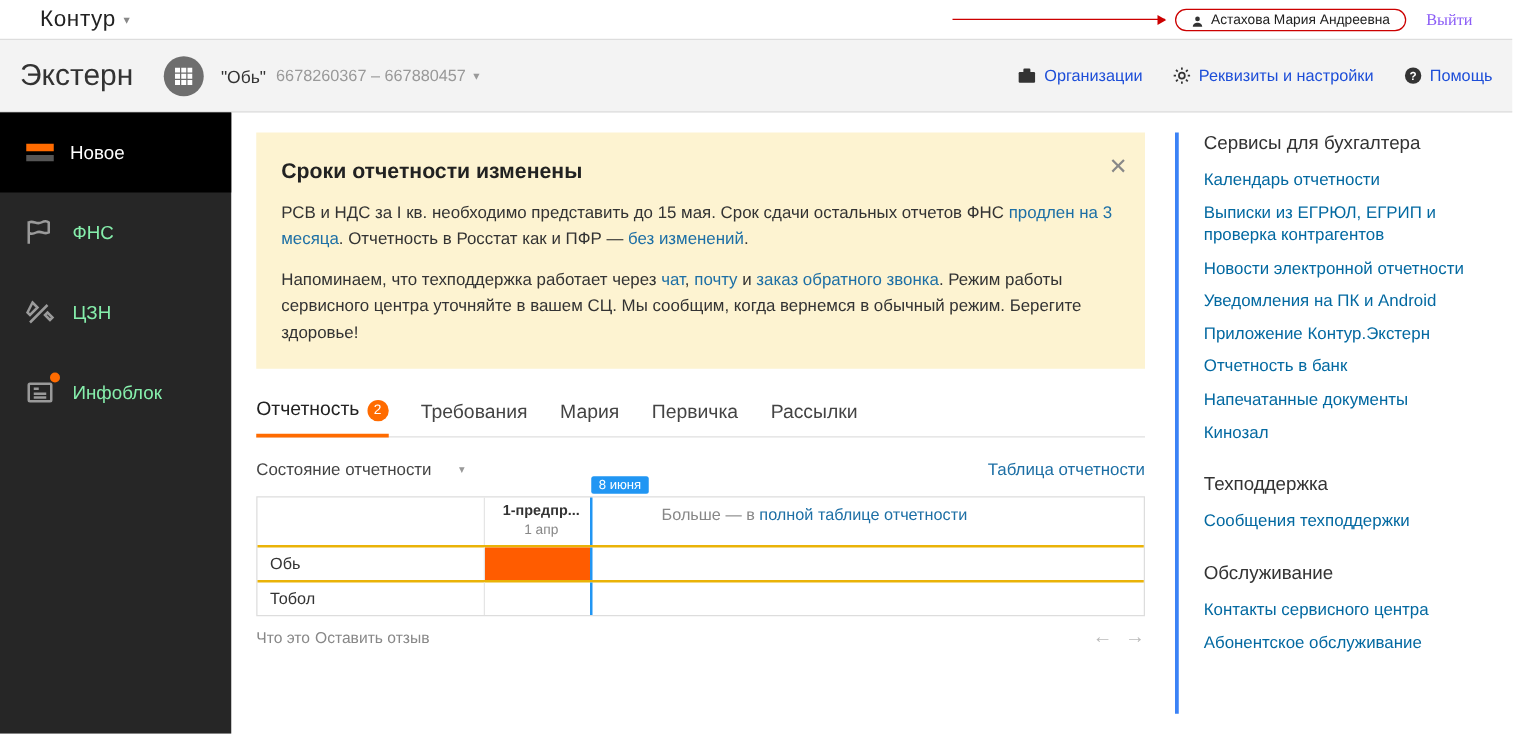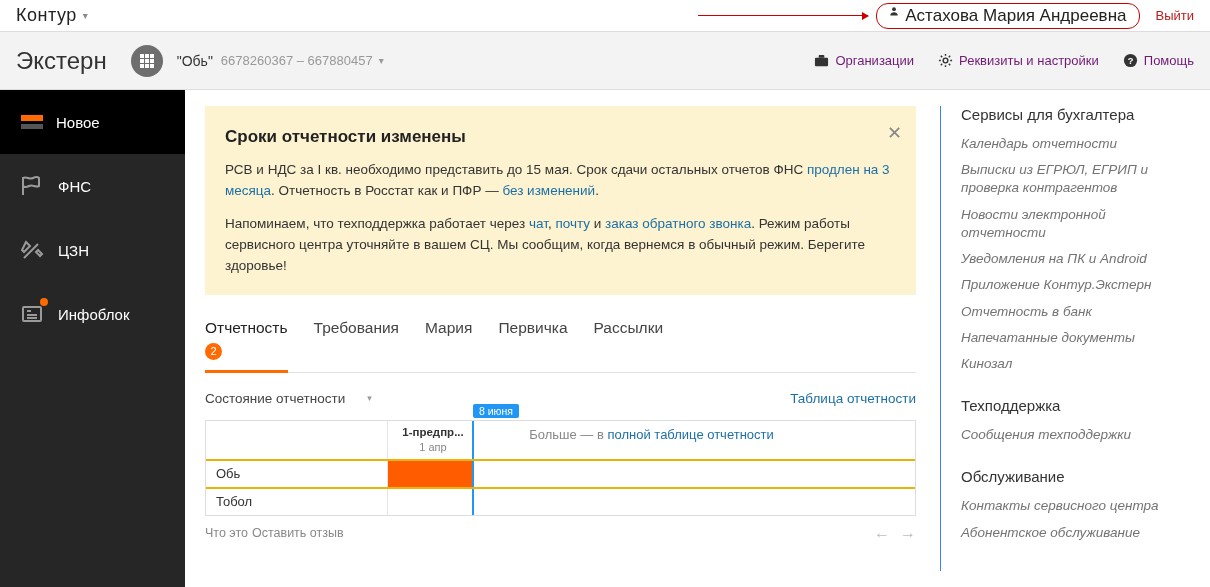--- a/index.html
+++ b/index.html
@@ -1,44 +1,44 @@
 <!DOCTYPE html>
 <html><head>
   <meta charset="utf-8">
   <style>
     * { box-sizing: border-box; margin: 0; padding: 0; }
     body { font-family: Arial, Helvetica, sans-serif; font-size: 13px; color: #222; background: #fff; width: 1210px; }
     
     
-    .topbar { display: flex; align-items: center; height: 32px; padding: 0 16px; border-bottom: 1px solid #ddd; background: #fff; }
+    .topbar { display: flex; align-items: center; height: 32px; padding: 0 32px; border-bottom: 1px solid #ddd; background: #fff; }
     .brand { font-size: 18px; font-weight: 400; letter-spacing: 0.5px; }
     .brand-chevron { margin-left: 6px; color: #888; font-size: 10px; }
     .top-spacer { flex: 1; }
     .top-arrow { width: 170px; height: 1px; background: #c00; position: relative; margin-right: 8px; }
     .top-arrow::after { content: ''; position: absolute; right: -1px; top: -3px; border-left: 7px solid #c00; border-top: 4px solid transparent; border-bottom: 4px solid transparent; }
-    .user-chip { border: 1.5px solid #c00; border-radius: 12px; padding: 2px 12px; display: flex; align-items: flex-start; gap: 6px; font-size: 17px; }
+    .user-chip { border: 1.5px solid #c00; border-radius: 12px; padding: 2px 12px; display: flex; align-items: flex-end; gap: 6px; font-size: 11px; }
     .user-chip svg { width: 10px; height: 10px; }
-    .logout { margin-left: 16px; font-size: 13px; color: #b91c1c; cursor: pointer; }
+    .logout { margin-left: 16px; font-size: 13px; color: #8b5cf6; cursor: pointer; font-family: Liberation Serif, serif; }
     
     
     .headerbar { display: flex; align-items: center; height: 58px; padding: 0 16px; background: #f3f3f3; border-bottom: 1px solid #ddd; }
     .product { font-size: 24px; font-weight: 300; color: #333; }
     .grid-btn { width: 32px; height: 32px; border-radius: 50%; background: #6e6e6e; display: flex; align-items: center; justify-content: center; margin-left: 24px; cursor: pointer; }
     .grid-btn svg { width: 14px; height: 14px; fill: #fff; }
     .org-label { margin-left: 14px; color: #333; font-size: 14px; }
     .org-ids { margin-left: 8px; color: #999; font-size: 13px; }
     .org-chevron { margin-left: 6px; color: #999; font-size: 10px; }
     .hdr-spacer { flex: 1; }
-    .hdr-link { display: flex; align-items: flex-end; gap: 6px; margin-left: 24px; font-size: 13px; color: #701a75; cursor: pointer; }
+    .hdr-link { display: flex; align-items: flex-end; gap: 6px; margin-left: 24px; font-size: 13px; color: #1d4ed8; cursor: pointer; }
     .hdr-link svg { width: 15px; height: 15px; fill: #333; }
     
     
     .layout { display: flex; min-height: 497px; }
     .sidebar { width: 185px; background: #262626; flex-shrink: 0; }
-    .nav-item { display: flex; align-items: center; gap: 14px; height: 64px; padding: 0 20px; color: #ffffff; cursor: pointer; position: relative; }
+    .nav-item { display: flex; align-items: center; gap: 14px; height: 64px; padding: 0 20px; color: #86efac; cursor: pointer; position: relative; }
     .nav-item.active { background: #000; color: #fff; gap: 12px; }
     .nav-item.active .nav-icon-new .bar1 { background: #ff6b00; }
     .nav-icon { width: 24px; height: 24px; display: flex; align-items: center; justify-content: center; flex-shrink: 0; }
     .nav-icon svg { stroke: #9a9a9a; fill: none; stroke-width: 2; }
     .nav-icon-new { display: flex; flex-direction: column; gap: 3px; }
     .nav-icon-new .bar1 { width: 22px; height: 6px; background: #ff6b00; }
     .nav-icon-new .bar2 { width: 22px; height: 5px; background: #555; }
     .nav-label { font-size: 15px; }
     .nav-badge { position: absolute; width: 8px; height: 8px; background: #ff6b00; border-radius: 50%; left: 40px; top: 16px; }
     
@@ -47,21 +47,21 @@
     .main-col { flex: 1; max-width: 720px; }
     
     .alert { background: #fdf3d1; padding: 18px 20px; position: relative; font-size: 13.5px; line-height: 1.55; color: #333; }
     .alert-title { font-size: 17px; font-weight: 600; margin-bottom: 10px; color: #222; }
     .alert-close { position: absolute; top: 14px; right: 14px; font-size: 18px; color: #888; cursor: pointer; }
     .alert a, .alert .link { color: #1d6fa5; text-decoration: none; cursor: pointer; }
     .alert p { margin-bottom: 12px; }
     .alert p:last-child { margin-bottom: 0; }
     
     .tabs { display: flex; gap: 26px; margin-top: 24px; border-bottom: 1px solid #e0e0e0; }
-    .tab { padding-bottom: 10px; font-size: 15.5px; color: #444; cursor: pointer; display: flex; align-items: flex-start; gap: 6px; flex-direction: column; }
+    .tab { padding-bottom: 10px; font-size: 15.5px; color: #444; cursor: pointer; display: flex; align-items: flex-end; gap: 6px; }
     .tab.active { color: #222; border-bottom: 3px solid #ff6b00; margin-bottom: -1px; }
     .tab-badge { background: #ff6b00; color: #fff; border-radius: 50%; width: 17px; height: 17px; font-size: 11px; display: inline-flex; align-items: center; justify-content: center; }
     
     .filter-row { display: flex; justify-content: space-between; align-items: center; margin-top: 18px; font-size: 13.5px; }
     .filter-drop { color: #444; display: flex; align-items: center; gap: 22px; cursor: pointer; }
     .filter-chevron { color: #999; font-size: 9px; }
     .table-link { color: #1d6fa5; cursor: pointer; }
     
     .timeline-wrap { margin-top: 14px; position: relative; }
     .date-flag { position: absolute; left: 268px; top: -16px; background: #2196f3; color: #fff; font-size: 10.5px; padding: 1px 6px; border-radius: 2px; z-index: 3; }
@@ -77,24 +77,24 @@
     .bar-fill { position: absolute; left: 0; top: 0; bottom: 0; width: 84px; background: #ff5c00; }
     .vline { position: absolute; top: 0; bottom: 0; left: 84px; width: 2px; background: #2196f3; z-index: 2; }
     
     .footer-row { display: flex; align-items: center; gap: 4px; margin-top: 8px; font-size: 12.5px; color: #888; }
     .footer-row .flink { color: #888; cursor: pointer; }
     .footer-spacer { flex: 1; }
     .nav-arrows { display: flex; gap: 10px; color: #bbb; font-size: 16px; }
     .nav-arrows span { cursor: pointer; }
     
     
-    .rightcol { width: 250px; border-left: 1px solid #3b82f6; padding-left: 20px; font-size: 13.5px; }
+    .rightcol { width: 250px; border-left: 3px solid #3b82f6; padding-left: 20px; font-size: 13.5px; }
     .rightcol h3 { font-size: 15px; font-weight: 400; color: #333; margin-bottom: 12px; margin-top: 0; }
     .rightcol .group { margin-bottom: 24px; }
-    .rightcol a { display: block; color: #737373; text-decoration: none; margin-bottom: 8px; line-height: 1.35; cursor: pointer; font-style: italic; }
+    .rightcol a { display: block; color: #0369a1; text-decoration: none; margin-bottom: 8px; line-height: 1.35; cursor: pointer; }
   </style>
 </head>
 <body>
 
 <div class="topbar">
   <span class="brand">Контур</span>
   <span class="brand-chevron">▾</span>
   <div class="top-spacer"></div>
   <div class="top-arrow"></div>
   <div class="user-chip">

